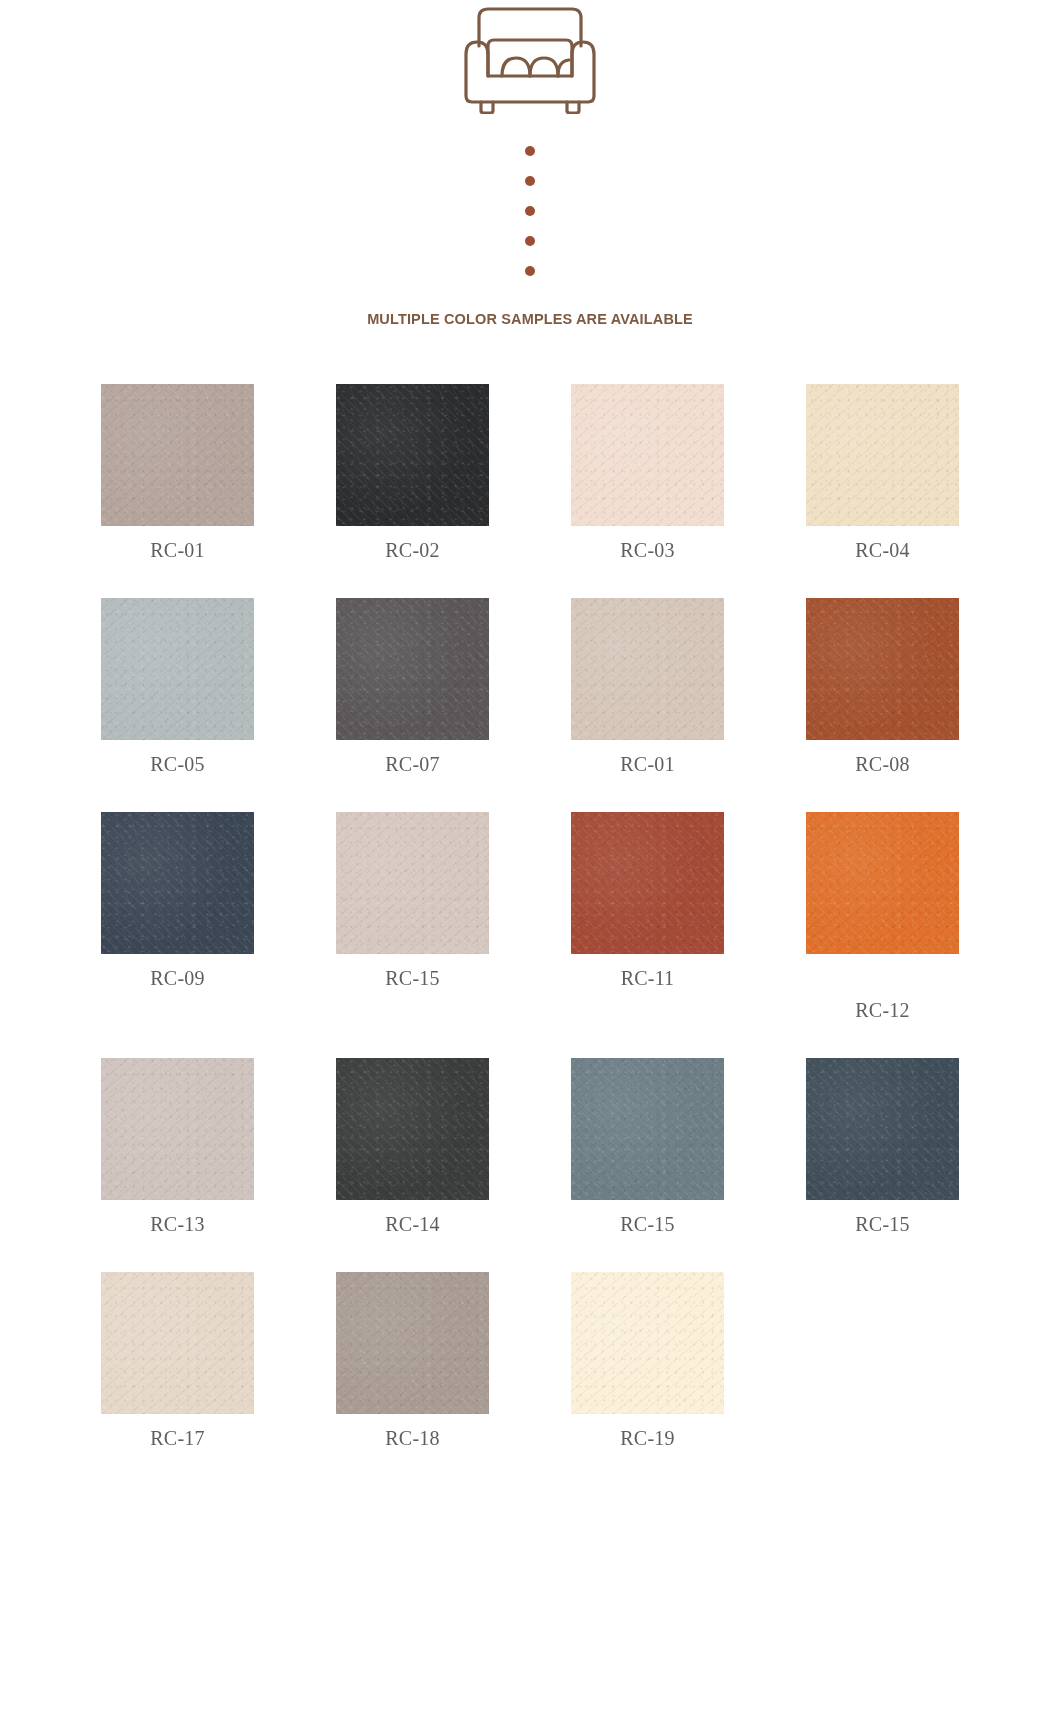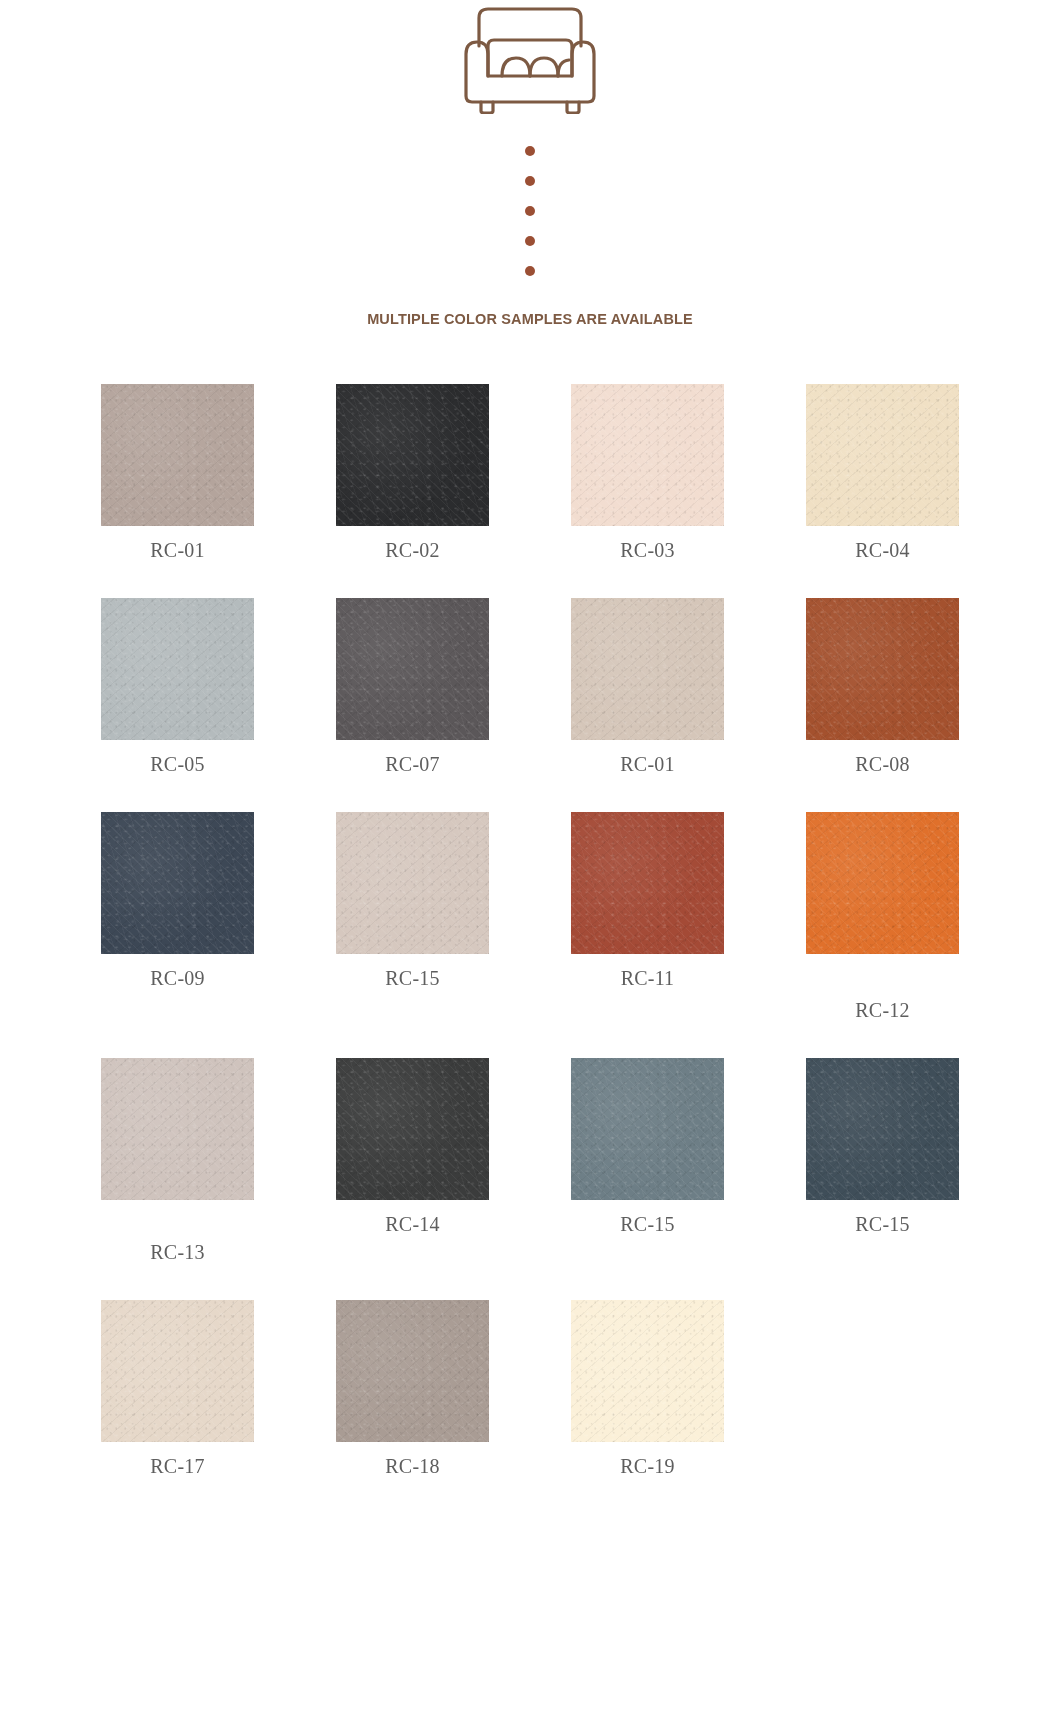--- a/index.html
+++ b/index.html
@@ -208,21 +208,21 @@
         <div class="swatch" style="background: rgb(164, 74, 54);"></div>
       </div>
       <div class="label" style="color: rgb(94, 94, 94);">RC-11</div>
     </div>
     <div class="cell" style="margin-top: 36px; gap: 32px;">
       <div class="swatch-wrap">
         <div class="swatch" style="background: rgb(224, 112, 43);"></div>
       </div>
       <div class="label" style="color: rgb(94, 94, 94);">RC-12</div>
     </div>
-    <div class="cell" style="margin-top: 36px; gap: 28px;">
+    <div class="cell" style="margin-top: 36px;">
       <div class="swatch-wrap">
         <div class="swatch" style="background: rgb(207, 195, 189);"></div>
       </div>
       <div class="label" style="color: rgb(94, 94, 94);">RC-13</div>
     </div>
     <div class="cell" style="margin-top: 36px;">
       <div class="swatch-wrap">
         <div class="swatch" style="background: rgb(59, 60, 60);"></div>
       </div>
       <div class="label" style="color: rgb(94, 94, 94);">RC-14</div>

